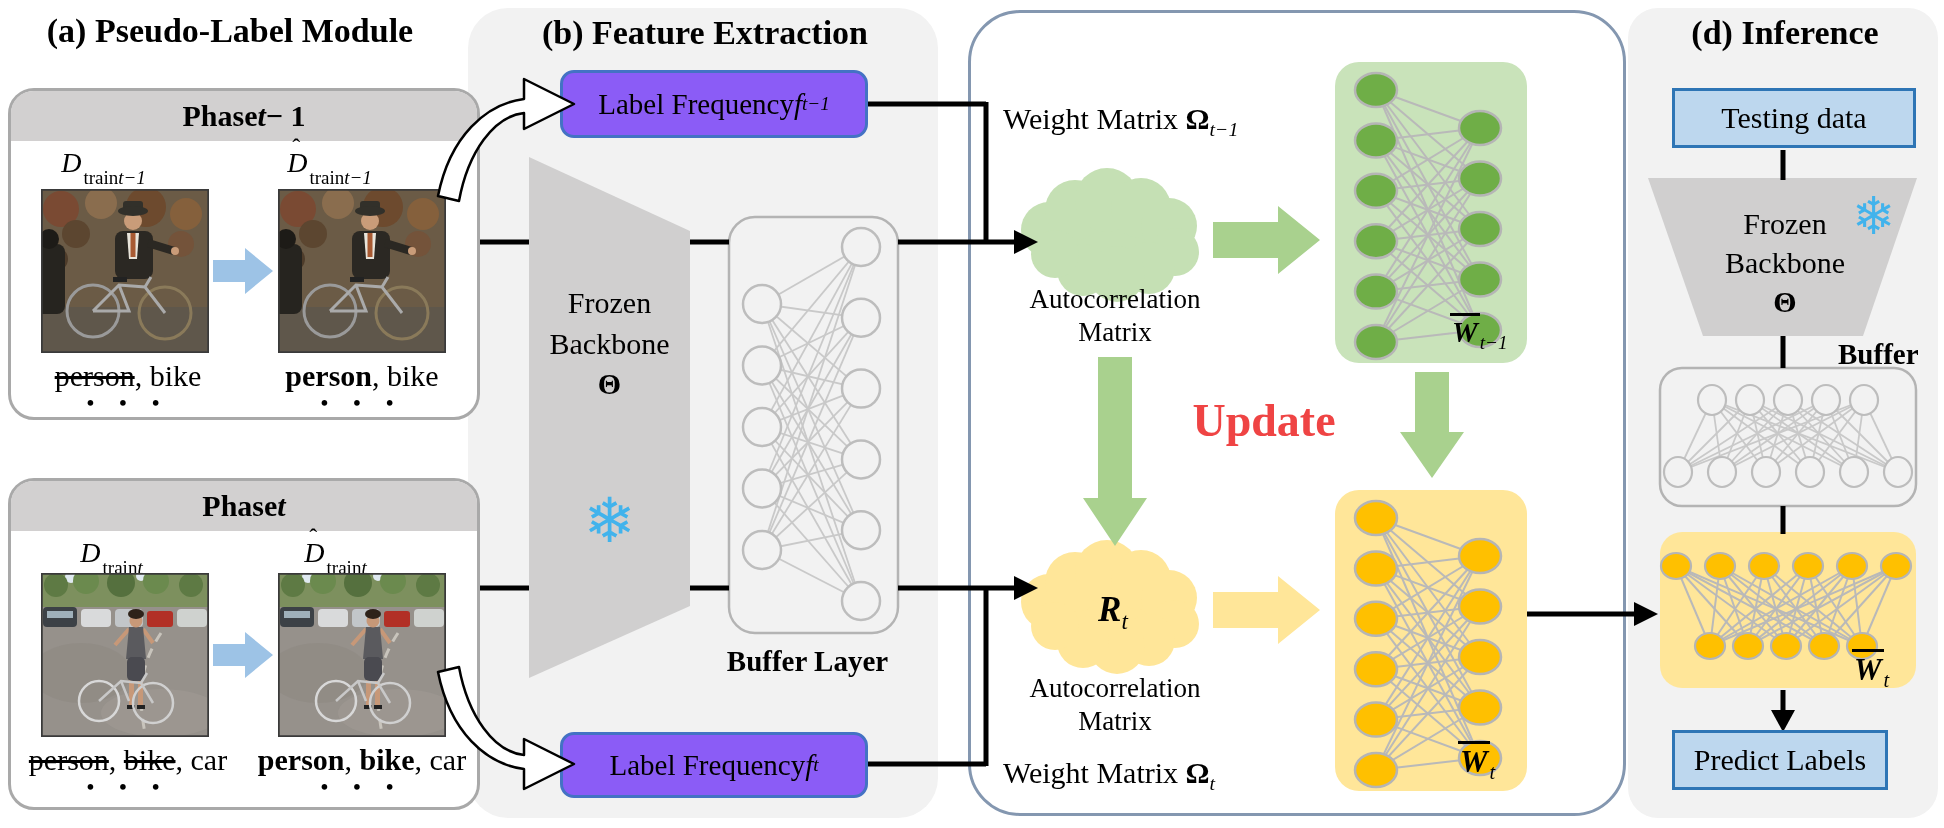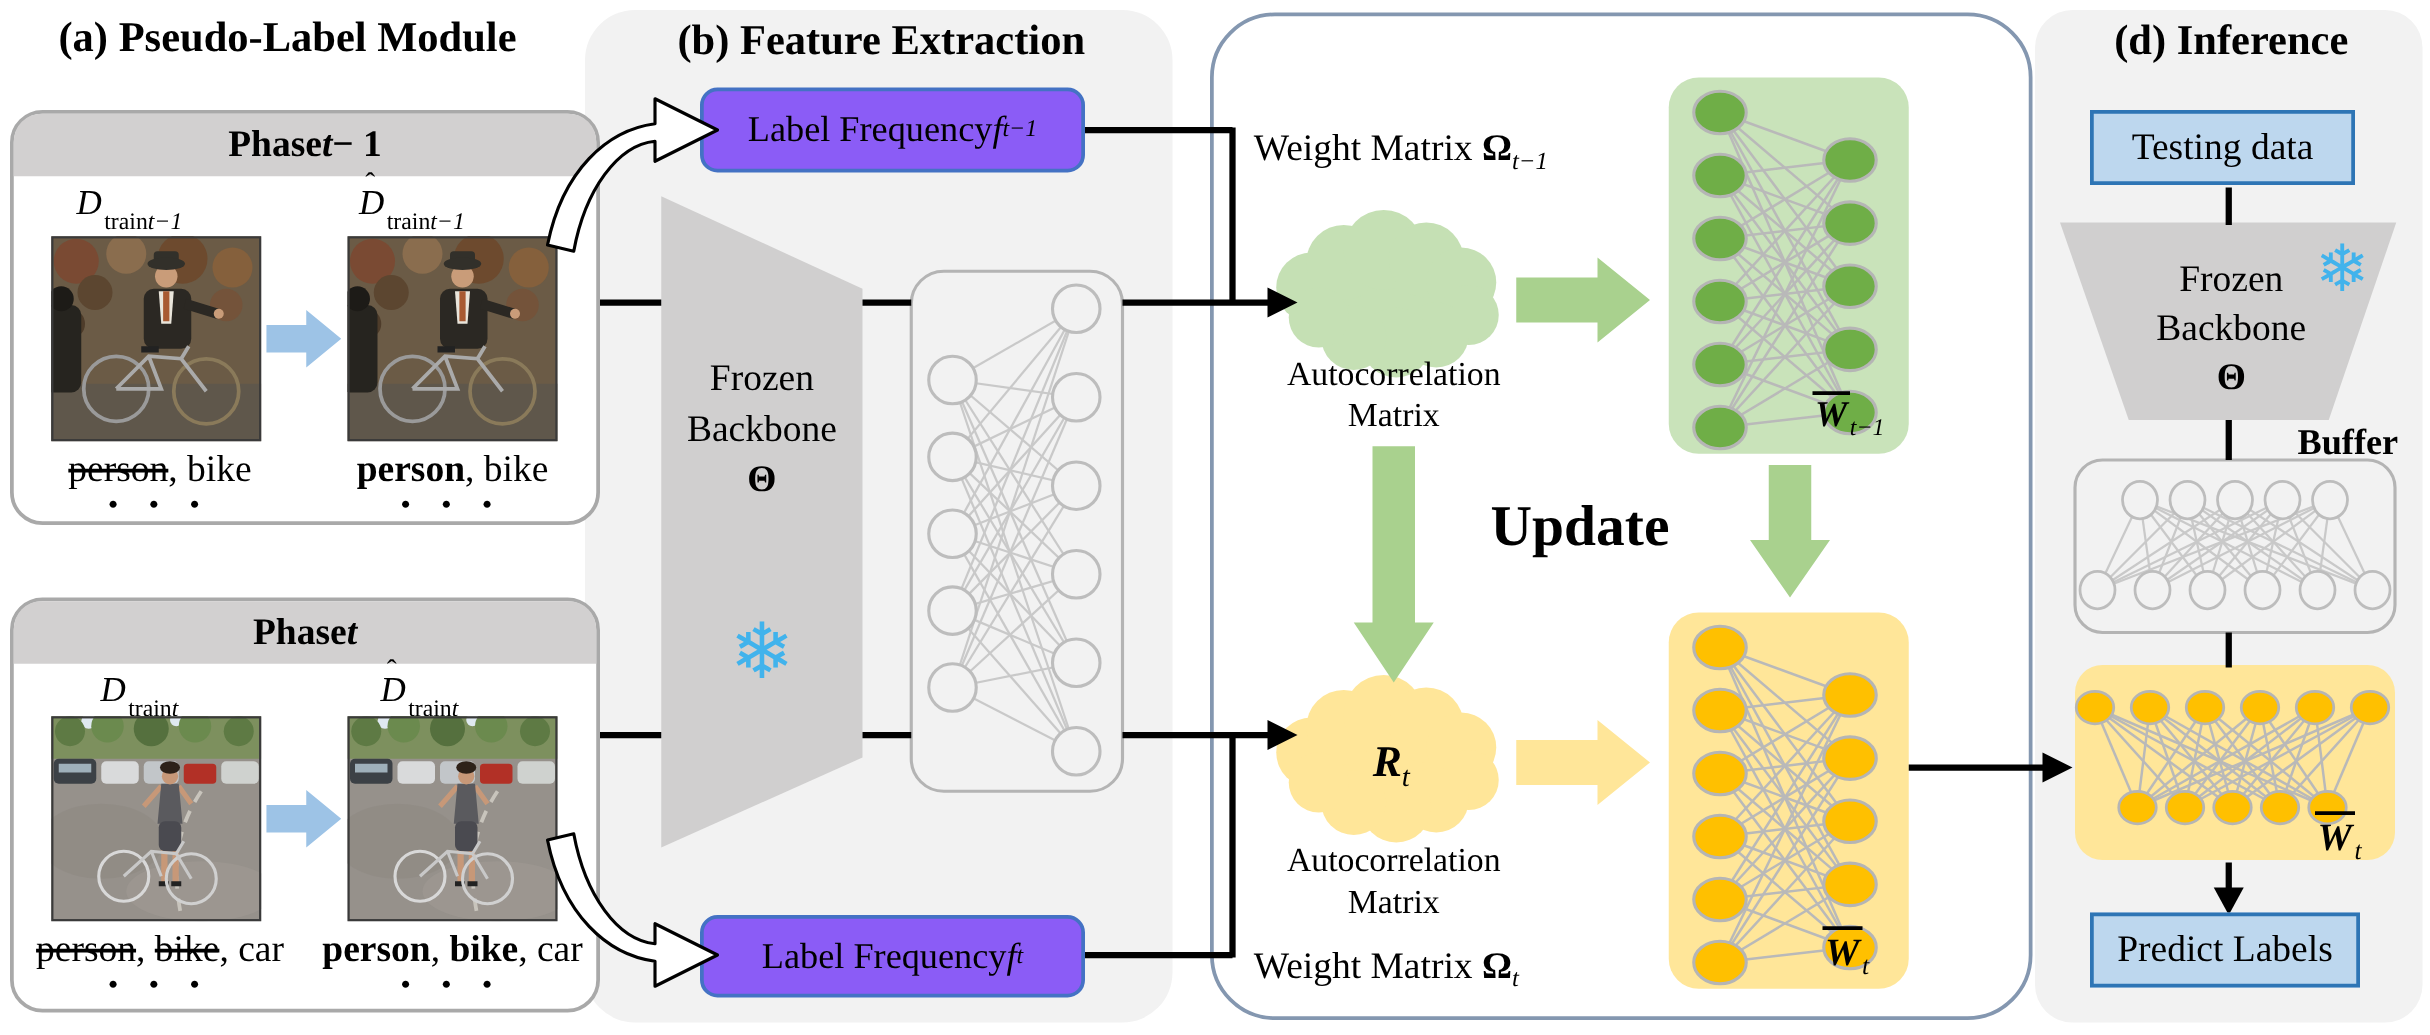--- a/index.html
+++ b/index.html
@@ -485,48 +485,49 @@
     <span>Label Frequency </span>
       <span class="it">f</span>
       <sub class="msub">t</sub>
   </div>
   <div class="abs ctext" style="left:529px;top:283px;width:161px;font-size:30px;line-height:1.35;">
     <span>Frozen</span><br>
     <span>Backbone</span><br>
     <span class="b">Θ</span>
   </div>
   <div class="abs ctext snow" style="left:529px;top:484px;width:161px;font-size:62px;">❄</div>
+  <div class="abs ctext b" style="left:700px;top:645px;width:215px;font-size:29px;">Buffer Layer</div>
 
   <div class="abs nowrap" style="left:1003px;top:102px;font-size:30px;">
     <span>Weight Matrix </span><span class="b">Ω</span><sub class="msub">t−1</sub>
   </div>
   <div class="abs ctext" style="left:1013px;top:283px;width:204px;font-size:27px;line-height:1.22;">
     <span>Autocorrelation</span><br><span>Matrix</span>
   </div>
-  <div class="abs ctext b" style="left:1158px;top:394px;width:212px;font-size:46px;color:#000000;">Update</div>
+  <div class="abs ctext b" style="left:1158px;top:394px;width:212px;font-size:46px;color:#ef4444;">Update</div>
   <div class="abs nowrap" style="left:1450px;top:316px;font-size:29px;">
     <span class="wbar">W</span><sub class="msub">t−1</sub>
   </div>
   <div class="abs ctext" style="left:1040px;top:590px;width:146px;font-size:35px;">
     <span class="mvar">R</span><sub class="msub">t</sub>
   </div>
   <div class="abs ctext" style="left:1013px;top:672px;width:204px;font-size:27px;line-height:1.22;">
     <span>Autocorrelation</span><br><span>Matrix</span>
   </div>
   <div class="abs nowrap" style="left:1003px;top:756px;font-size:30px;">
     <span>Weight Matrix </span><span class="b">Ω</span><sub class="msub">t</sub>
   </div>
   <div class="abs nowrap" style="left:1458px;top:744px;font-size:31px;">
     <span class="wbar">W</span><sub class="msub">t</sub>
   </div>
 
   <div class="abs title" style="left:1640px;top:14px;width:290px;">
     <span>(d) Inference</span>
   </div>
-  <div class="abs infbox" style="left:1672px;top:88px;width:212px;height:60px;box-sizing:border-box;">
+  <div class="abs infbox" style="left:1672px;top:88px;width:244px;height:60px;box-sizing:border-box;">
     <span>Testing data</span>
   </div>
   <div class="abs ctext" style="left:1690px;top:204px;width:190px;font-size:30px;line-height:1.3;">
     <span>Frozen</span><br>
     <span>Backbone</span><br>
     <span class="b">Θ</span>
   </div>
   <div class="abs snow" style="left:1852px;top:186px;font-size:52px;">❄</div>
   <div class="abs b nowrap" style="left:1838px;top:338px;font-size:29px;">Buffer</div>
   <div class="abs nowrap" style="left:1852px;top:652px;font-size:31px;">

